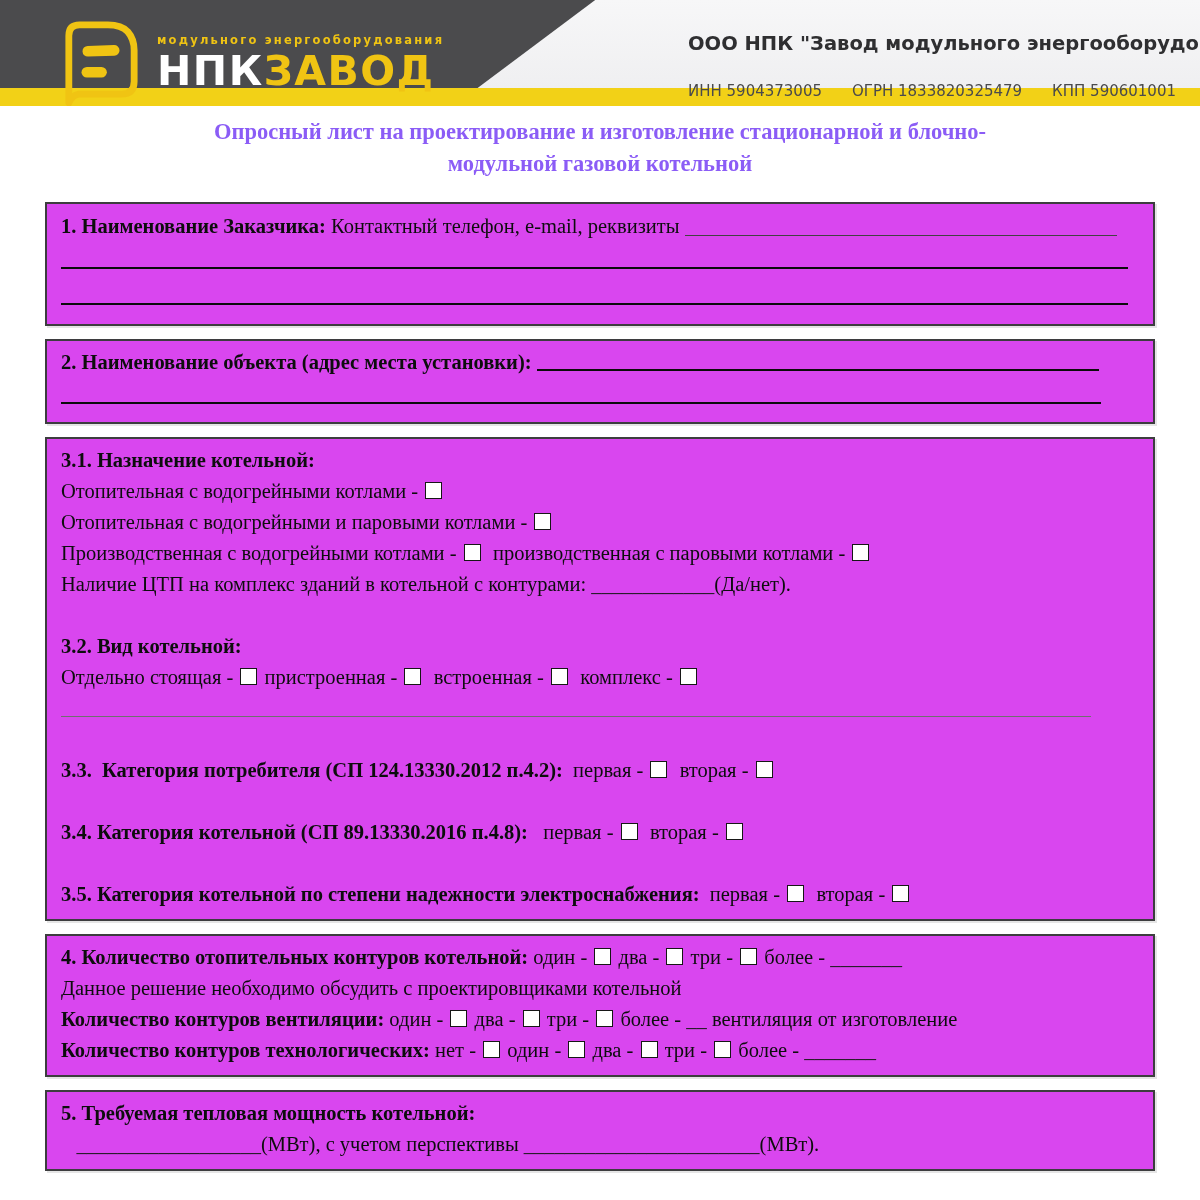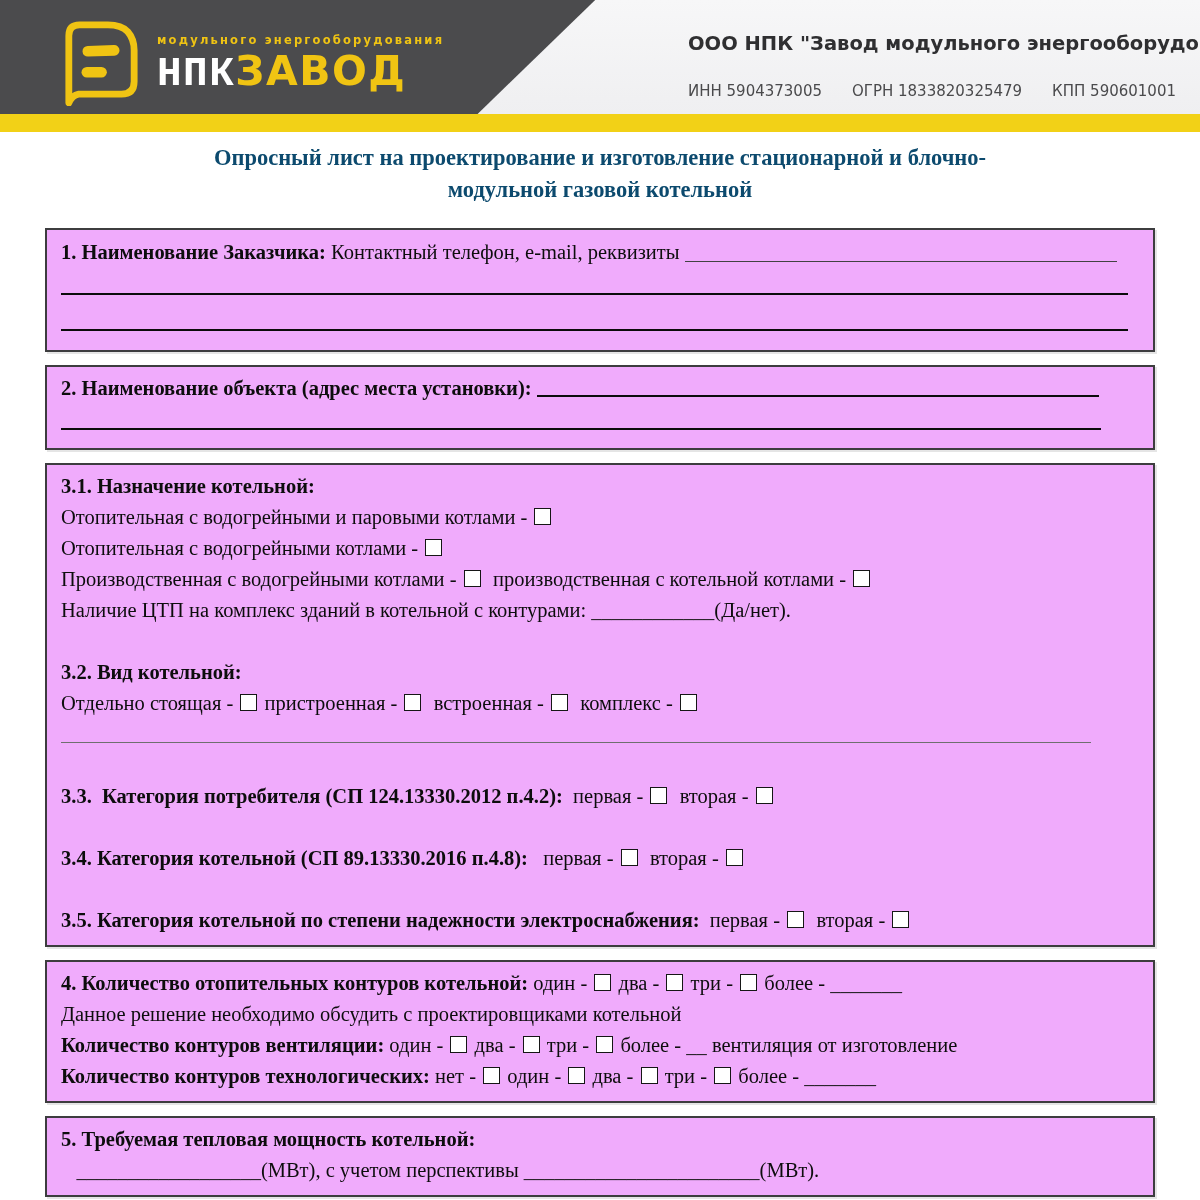--- a/index.html
+++ b/index.html
@@ -5,21 +5,21 @@
   html,body { margin:0; padding:0; }
   body {
     width:1200px; height:1200px; overflow:hidden;
     background:#ffffff;
     font-family:"Liberation Serif", serif;
     font-size:20.5px; color:#0d0d0d;
     position:relative;
   }
   
   .page-header {
-    position:relative; height:114px;
+    position:relative; height:88px;
     background:linear-gradient(#f7f7f8, #efeff1);
   }
   .header-dark {
     position:absolute; inset:0;
     background:#4b4b4d;
     clip-path:polygon(0 0, 49.6% 0, 39.8% 100%, 0 100%);
   }
   .accent-stripe { height:18px; background:#f2d117; }
 
   .logo-wrap {
@@ -28,47 +28,47 @@
   }
   .logo-text { margin-left:17px; font-family:"DejaVu Sans", sans-serif; }
   .logo-tagline {
     color:#f0c413; font-weight:bold; font-size:11.5px;
     letter-spacing:2.2px; margin-top:15px; white-space:nowrap;
   }
   .logo-brand {
     font-weight:bold; font-size:41px; line-height:1.05;
     letter-spacing:1.5px; margin-top:3px; white-space:nowrap;
   }
-  .brand-white { color:#ffffff;font-family:Liberation Mono, monospace; }
+  .brand-white { color:#ffffff; }
   .brand-yellow { color:#f0c413; }
 
   .company-block {
     position:absolute; left:688px; top:32px;
     font-family:"DejaVu Sans", sans-serif; color:#2f2f31;
   }
   .company-name { font-weight:bold; font-size:19.5px; white-space:nowrap; }
   .company-details {
     margin-top:27px; font-size:15px; color:#4a4a4c;
     display:flex; gap:30px; white-space:nowrap;
   }
 
   
   .doc-title {
     margin:10px auto 12px; text-align:center;
     font-weight:bold; font-size:22.5px; line-height:1.42;
-    color:#0c4a6e;
+    color:#8b5cf6;
   }
 
   
   #boxes { margin-top:22px; }
   .box {
     margin:0 45px 13px; border:2px solid #3d3d3f;
     padding:6px 14px 9px;
     box-shadow:2px 2px 0 rgba(0,0,0,0.10);
-    background:#f0abfc;
+    background:#d946ef;
   }
   .form-line { min-height:31px; line-height:31px; white-space:pre-wrap; }
   .box-s1 .form-line { min-height:33px; line-height:33px; }
   .b { font-weight:bold; }
   .flexline { display:flex; }
   .flexline span { white-space:pre; flex:none; }
 
   .cb {
     display:inline-block; width:15px; height:15px;
     border:1.6px solid #161616; background:#fff;
@@ -126,23 +126,23 @@
       <div class="form-line flexline"><span class="b">1. Наименование Заказчика:</span><span> Контактный телефон, e-mail, реквизиты </span><span class="uf" style="margin-right: 22px;"></span></div>
       <div class="form-line"><span class="uh" style="width: 99%;"></span></div>
       <div class="form-line"><span class="uh" style="width: 99%;"></span></div>
     </div>
     <div class="box box-s2">
       <div class="form-line flexline"><span class="b">2. Наименование объекта (адрес места установки): </span><span class="uf thick" style="margin-right: 40px;"></span></div>
       <div class="form-line"><span class="uh" style="width: 96.5%;"></span></div>
     </div>
     <div class="box box-s3">
       <div class="form-line"><span class="b">3.1. Назначение котельной:</span></div>
+      <div class="form-line"><span>Отопительная с водогрейными котлами - </span><span class="cb"></span></div>
       <div class="form-line"><span>Отопительная с водогрейными и паровыми котлами - </span><span class="cb"></span></div>
-      <div class="form-line"><span>Отопительная с водогрейными котлами - </span><span class="cb"></span></div>
-      <div class="form-line"><span>Производственная с водогрейными котлами - </span><span class="cb"></span><span>  производственная с котельной котлами - </span><span class="cb"></span></div>
+      <div class="form-line"><span>Производственная с водогрейными котлами - </span><span class="cb"></span><span>  производственная с паровыми котлами - </span><span class="cb"></span></div>
       <div class="form-line"><span>Наличие ЦТП на комплекс зданий в котельной с контурами: </span><span class="blank-text">____________</span><span>(Да/нет).</span></div>
       <div class="form-line"></div>
       <div class="form-line"><span class="b">3.2. Вид котельной:</span></div>
       <div class="form-line"><span>Отдельно стоящая - </span><span class="cb"></span><span> пристроенная - </span><span class="cb"></span><span>  встроенная - </span><span class="cb"></span><span>  комплекс - </span><span class="cb"></span></div>
       <div class="form-line flexline"><span class="uf gray" style="margin-right: 48px;"></span></div>
       <div class="form-line"></div>
       <div class="form-line"><span class="b">3.3.  Категория потребителя (СП 124.13330.2012 п.4.2): </span><span> первая - </span><span class="cb"></span><span>  вторая - </span><span class="cb"></span></div>
       <div class="form-line"></div>
       <div class="form-line"><span class="b">3.4. Категория котельной (СП 89.13330.2016 п.4.8): </span><span>  первая - </span><span class="cb"></span><span>  вторая - </span><span class="cb"></span></div>
       <div class="form-line"></div>

